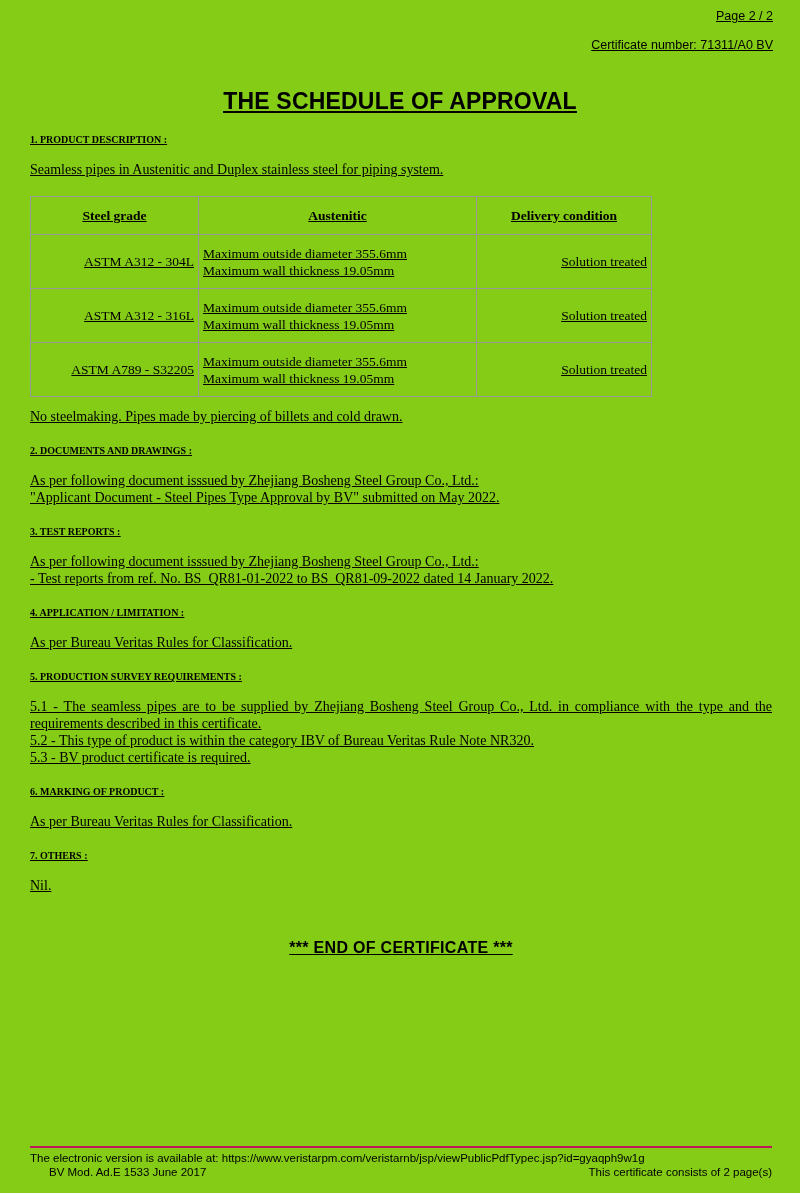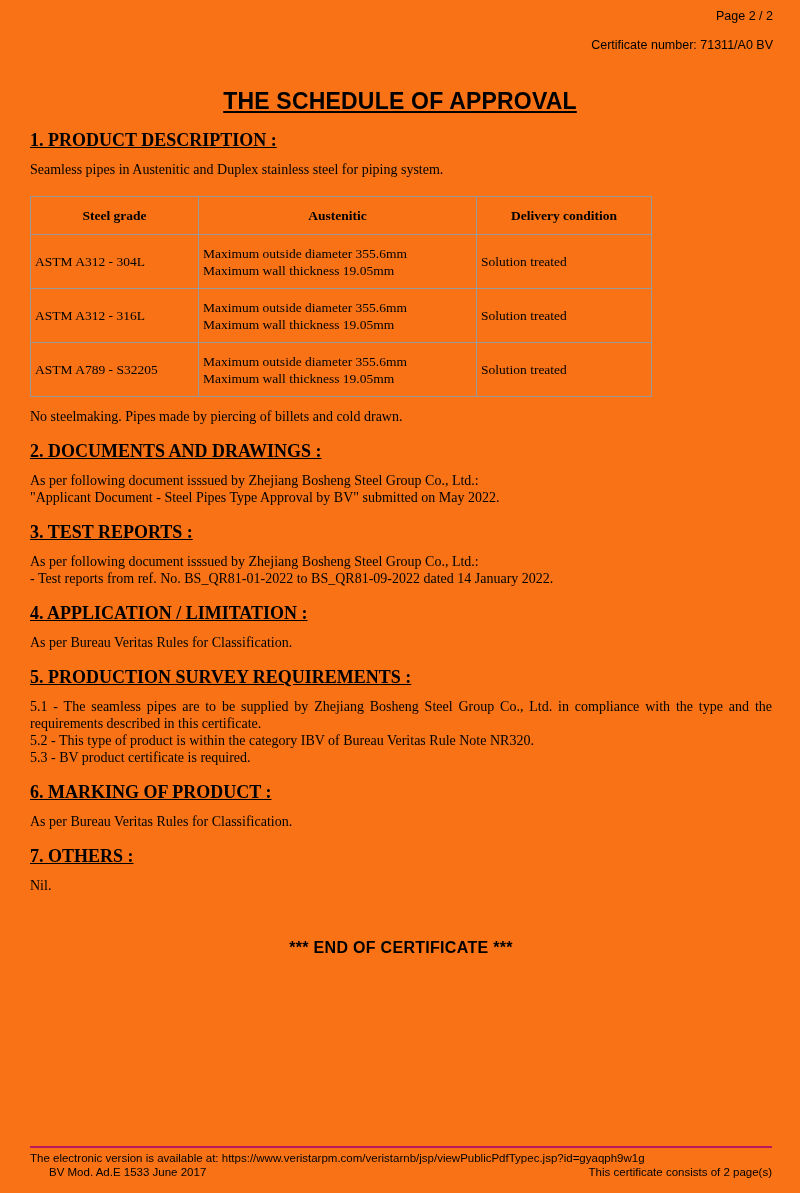--- a/index.html
+++ b/index.html
@@ -1,25 +1,26 @@
 <!DOCTYPE html>
 <html><head>
 <meta charset="utf-8">
 <style>
   html, body { margin: 0; padding: 0; background: #e8e8e8; }
   .page {
     position: relative;
     width: 800px;
     height: 1193px;
     margin: 0 auto;
-    background: #f97316;
+    background: #84cc16;
     color: #000000;
     font-family: "Liberation Serif", serif;
     overflow: hidden;
     box-sizing: border-box;
+    text-decoration: underline;
   }
   
   .header-meta {
     padding: 9px 27px 0 0;
     text-align: right;
     font-family: "Liberation Sans", sans-serif;
     font-size: 12.5px;
     line-height: 14px;
   }
   .cert-number { margin-top: 15px; }
@@ -35,21 +36,21 @@
     text-decoration: underline;
     letter-spacing: 0.2px;
   }
 
   .content {
     padding: 0 28px 0 30px;
     font-size: 14px;
   }
   .sec-heading {
     margin: 0 0 13px 0;
-    font-size: 18px;
+    font-size: 10px;
     font-weight: bold;
     line-height: 16px;
     text-decoration: underline;
   }
   .sec-heading.first { margin-top: 17px; }
   .para {
     margin: 0 0 18px 0;
     line-height: 17px;
   }
   .para .line { line-height: 17px; }
@@ -71,21 +72,21 @@
   }
   table.product-table th {
     height: 29px;
     font-weight: bold;
     text-align: center;
   }
   table.product-table td { height: 45px; }
   .col-grade { width: 168px; }
   .col-dims  { width: 278px; }
   .col-cond  { width: 175px; }
-  td.grade-cell, td.cond-cell { text-align: left; margin-top: 7px; }
+  td.grade-cell, td.cond-cell { text-align: right; margin-top: 7px; }
   td.dims-cell { text-align: left; padding-left: 10px; }
   td.dims-cell .line { line-height: 17px; }
 
   .end-marker {
     margin-top: 46px;
     text-align: center;
     font-family: "Liberation Sans", sans-serif;
     font-size: 16px;
     font-weight: bold;
     line-height: 15px;

